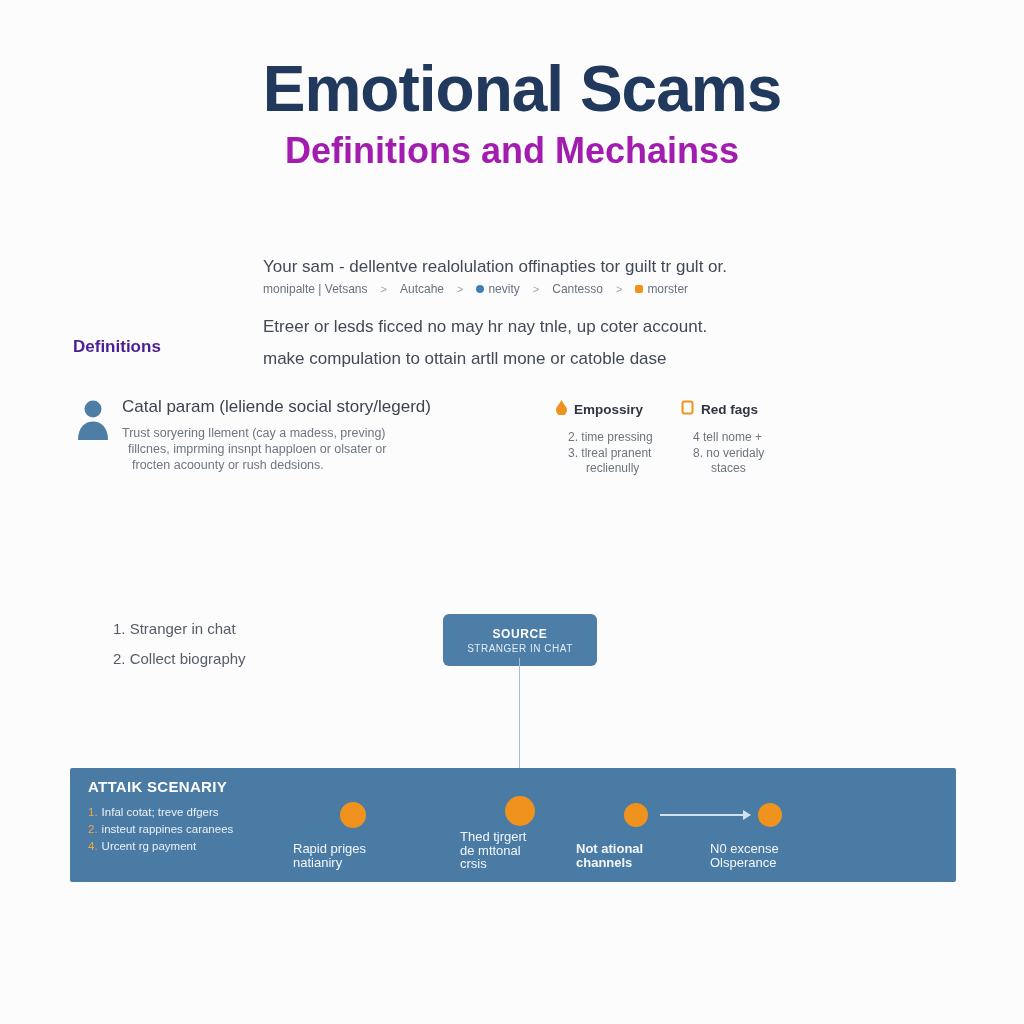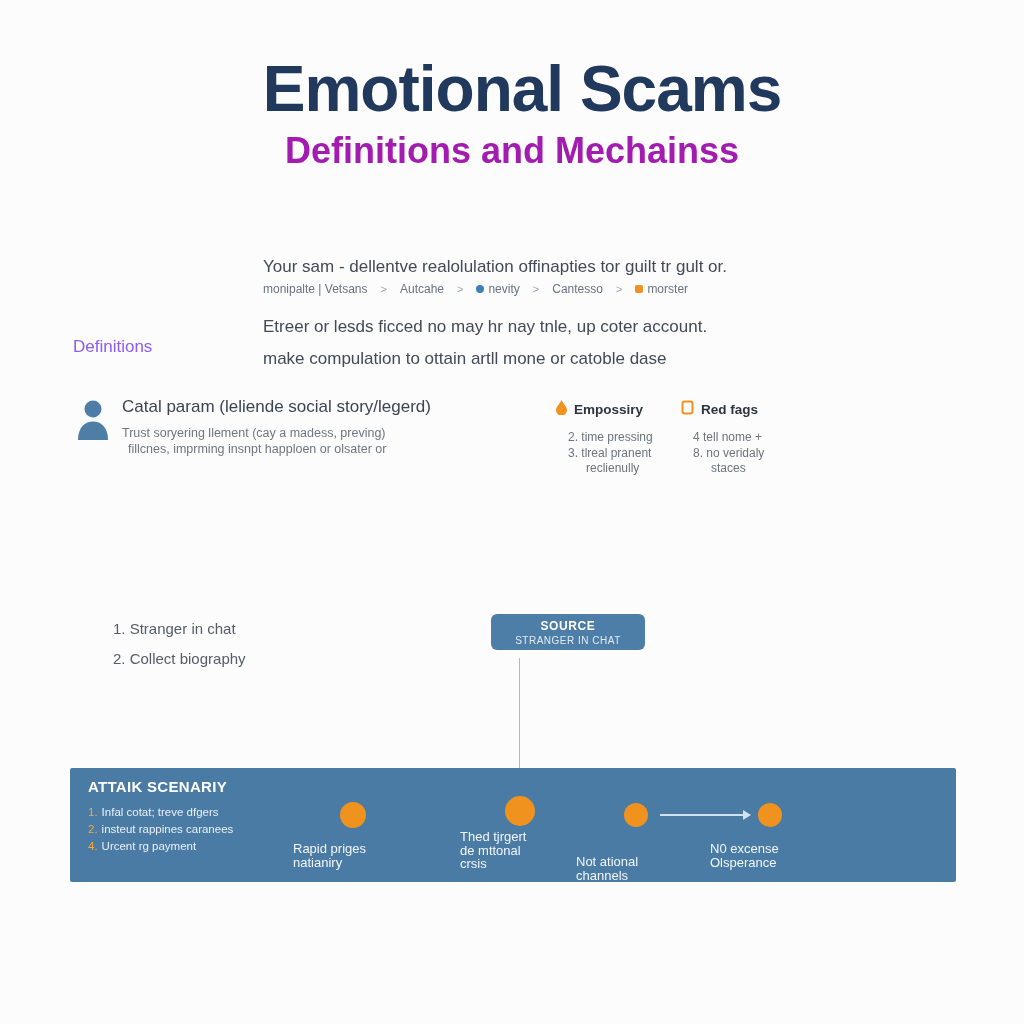--- a/index.html
+++ b/index.html
@@ -6,21 +6,21 @@
   body { background:#e8e8e8; font-family:"Liberation Sans", sans-serif; }
   .canvas { position:relative; width:1024px; height:1024px; background:#fcfcfd; overflow:hidden; margin:0 auto; }
 
   
   .title { position:absolute; top:52px; left:0; right:0; text-align:center;
            font-size:64px; font-weight:800; color:#21395c; letter-spacing:-1px;padding-left:20px; }
   .subtitle { position:absolute; top:130px; left:0; right:0; text-align:center;
               font-size:36px; font-weight:700; color:#a21caf; }
 
   
-  .def-label { position:absolute; left:73px; top:337px; font-size:17px; font-weight:400; color:#8b5cf6; }
+  .def-label { position:absolute; left:73px; top:337px; font-size:17px; font-weight:700; color:#4c1d95; }
   .def-block { position:absolute; left:263px; top:256px; width:560px; color:#434a56; }
   .def-line  { font-size:17px; line-height:21px; }
   .breadcrumb { display:flex; align-items:center; gap:13px; font-size:12px; color:#6a7280; margin:5px 0 8px; }
   .breadcrumb .sep { color:#9aa3af; font-size:11px; }
   .crumb { display:inline-flex; align-items:center; gap:4px; }
   .dot { width:8px; height:8px; display:inline-block; }
   .dot.blue { background:#3f7fb5; border-radius:50%; }
   .dot.orange { background:#f0921e; border-radius:2px; }
   .def-line2 { margin-top:20px; }
   .def-line3 { margin-top:11px; }
@@ -36,23 +36,23 @@
   .empossiry-col { position:absolute; left:556px; top:400px; width:118px; }
   .redflags-col  { position:absolute; left:681px; top:400px; width:108px; }
   .mech-head { display:flex; align-items:center; gap:7px; font-size:13.5px; font-weight:700; color:#2e3540; }
   .mech-items { margin-top:12px; font-size:12px; color:#6d747e; line-height:15.5px; padding-left:12px; }
   .mech-items .indent { padding-left:18px; }
 
   
   .flow-list { position:absolute; left:113px; top:620px; font-size:15px; color:#565d68; }
   .flow-list .step { margin-bottom:13px; }
 
-  .source-box { position:absolute; left:443px; top:614px; width:154px; height:36px;
+  .source-box { position:absolute; left:443px; top:614px; width:154px; height:52px;
                 background:#4d7ea7; border-radius:6px; color:#fff;
-                display:flex; flex-direction:column; align-items:center; justify-content:center; gap:2px;margin-left:48px; }
+                display:flex; flex-direction:column; align-items:center; justify-content:center; gap:2px; }
   .source-box .t1 { font-size:12px; font-weight:700; letter-spacing:0.6px; }
   .source-box .t2 { font-size:10px; letter-spacing:0.5px; color:#e3ecf4; }
 
   .vline { position:absolute; left:519px; top:658px; width:1px; height:140px; background:#a5bdd1; }
 
   
   .band { position:absolute; left:70px; top:768px; width:886px; height:114px;
           background:#4a7ba4; border-radius:2px; color:#fff; }
   .band-title { position:absolute; left:18px; top:10px; font-size:15px; font-weight:700; letter-spacing:0.3px; }
   .band-list { position:absolute; left:18px; top:36px; font-size:11.5px; line-height:17px; color:#eaf0f6; }
@@ -61,21 +61,21 @@
   .node { position:absolute; background:#f0921e; border-radius:50%; }
   .node1 { left:270px; top:34px; width:26px; height:26px; }
   .node2 { left:435px; top:28px; width:30px; height:30px; }
   .node3 { left:554px; top:35px; width:24px; height:24px; }
   .node4 { left:688px; top:35px; width:24px; height:24px; }
 
   .node-label { position:absolute; font-size:13px; line-height:13.5px; color:#f2f6fa; width:120px; }
   .node-label span { display:block; }
   .nl1 { left:223px; top:74px; }
   .nl2 { left:390px; top:62px; }
-  .nl3 { left:506px; top:87px; }
+  .nl3 { left:506px; top:74px;font-weight:bold; }
   .nl4 { left:640px; top:74px; }
 
   .arrow { position:absolute; left:590px; top:46px; width:84px; height:2px; background:#d5e1ea; }
   .arrow::after { content:""; position:absolute; right:-7px; top:-4px;
                   border-left:8px solid #d5e1ea; border-top:5px solid transparent; border-bottom:5px solid transparent; }
 </style>
 </head>
 <body>
 
 <div class="canvas">
@@ -118,20 +118,21 @@
     <svg width="34" height="40" viewBox="0 0 34 40">
       <circle cx="17" cy="9" r="8.5" fill="#4e7ea6"></circle>
       <path d="M2 40 C2 27 9 21.5 17 21.5 C25 21.5 32 27 32 40 Z" fill="#4e7ea6"></path>
     </svg>
   </div>
   <div class="trust-col">
     <div class="trust-title">Catal param (leliende social story/legerd)</div>
     <div class="trust-body">
       <div class="l1">Trust soryering llement (cay a madess, preving)</div>
       <div class="l2">fillcnes, imprming insnpt happloen or olsater or</div>
+      <div class="l3">frocten acoounty or rush dedsions.</div>
     </div>
   </div>
 
   <div class="empossiry-col">
     <div class="mech-head">
       <span>
         <svg width="11" height="15" viewBox="0 0 11 15">
           <path d="M5.5 0 C7.5 4 11 7 11 10 A5.5 5.5 0 0 1 0 10 C0 7 3.5 4 5.5 0 Z" fill="#f0921e"></path>
         </svg>
       </span>

